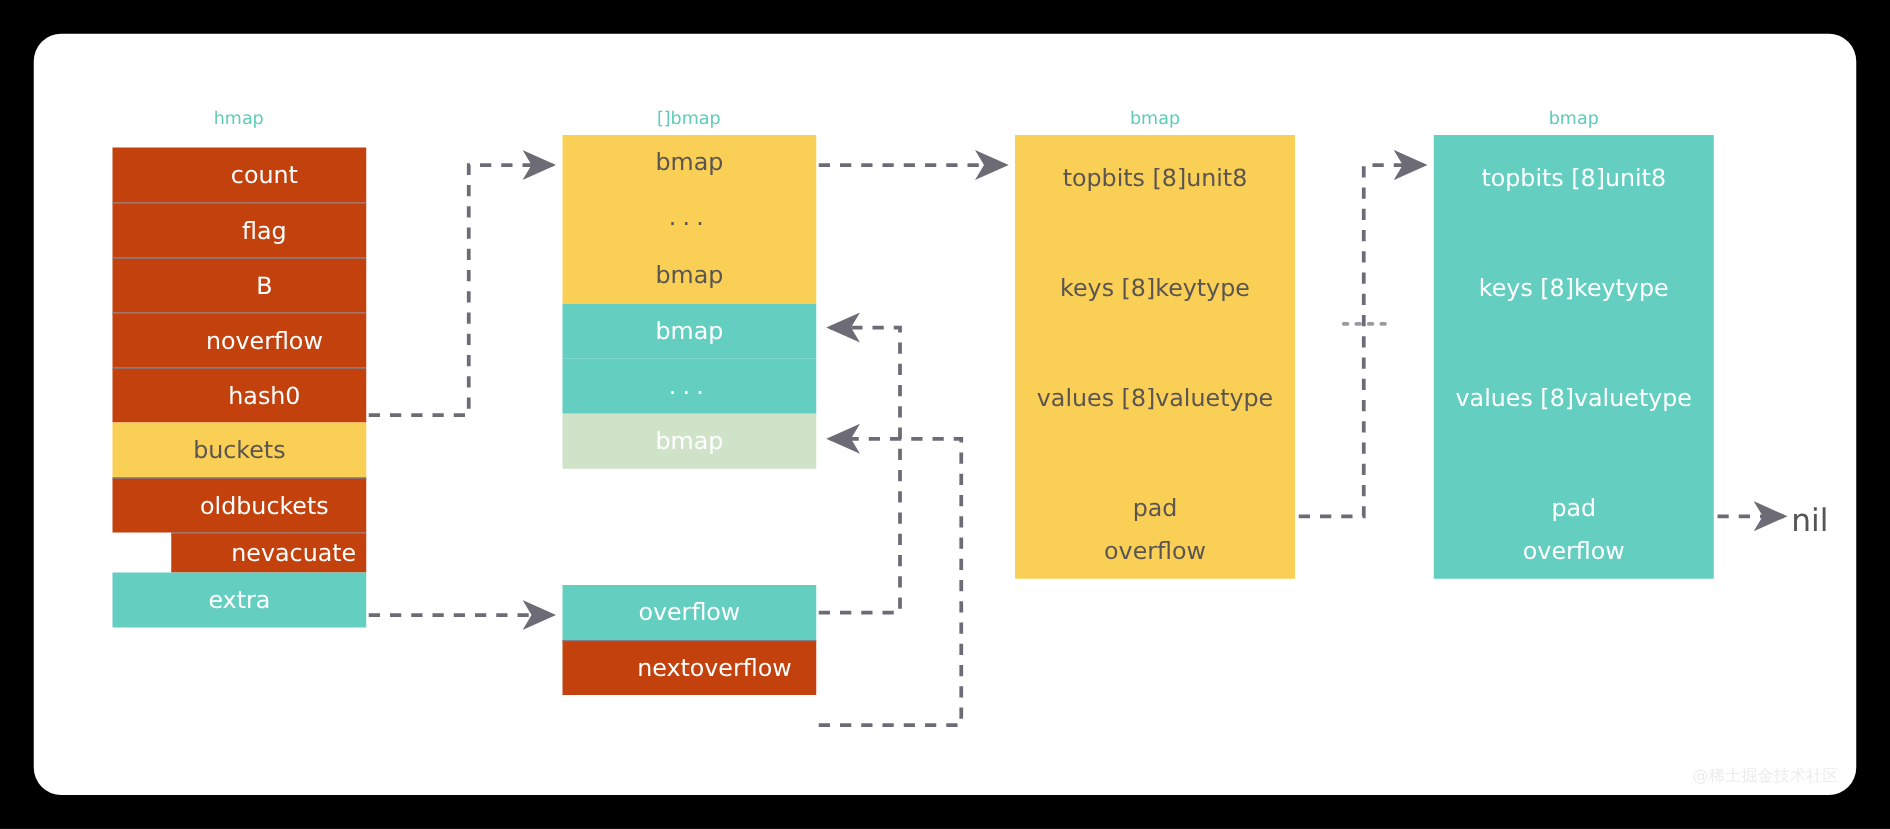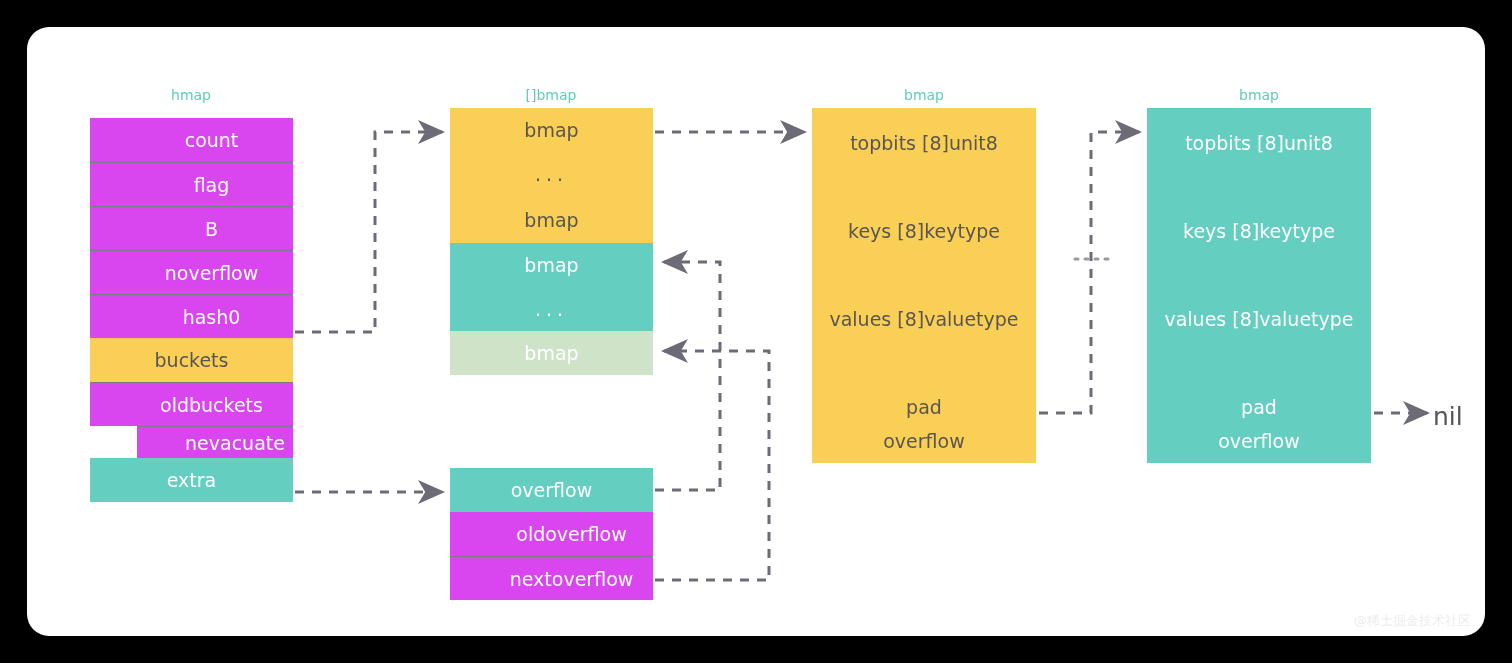--- a/index.html
+++ b/index.html
@@ -5,21 +5,21 @@
   html,body{margin:0;padding:0;background:#000;}
   body{width:1512px;height:663px;overflow:hidden;
        font-family:"DejaVu Sans","Liberation Sans",sans-serif;}
   #card{position:absolute;left:27px;top:27px;width:1458px;height:609px;
         background:#fff;border-radius:22px;overflow:hidden;}
   .lbl{position:absolute;color:#5ECCB8;font-size:14px;white-space:nowrap;
        transform:translateX(-50%);font-family:"DejaVu Sans","Liberation Sans",sans-serif;}
   .blk{position:absolute;}
   .row{display:flex;align-items:center;justify-content:center;
        font-size:19px;box-sizing:border-box;white-space:nowrap;}
-  .gray{background:#d946ef;color:#fff;border-top:1px solid #7d7b86;padding-left:40px;}
+  .gray{background:#c2410c;color:#fff;border-top:1px solid #7d7b86;padding-left:40px;}
   .gray.first{border-top:none;}
   .yel{background:#FACF55;color:#5a5552;}
   .tel{background:#64CEC1;color:#fff;}
   .lgr{background:#CFE3C8;color:#fff;}
   .bigbox{position:absolute;box-sizing:border-box;}
   .fld{position:absolute;left:0;width:100%;text-align:center;font-size:19px;white-space:nowrap;}
   .yelbox{background:#FACF55;}
   .yelbox .fld{color:#5a5552;}
   .telbox{background:#64CEC1;}
   .telbox .fld{color:#fff;}
@@ -69,21 +69,20 @@
   <div class="bigbox telbox" style="left:1120px;top:81px;width:224px;height:355px;">
     <div class="fld" style="top:24px;">topbits [8]unit8</div>
     <div class="fld" style="top:112px;">keys [8]keytype</div>
     <div class="fld" style="top:200px;">values [8]valuetype</div>
     <div class="fld" style="top:288px;">pad</div>
     <div class="fld" style="top:322px;">overflow</div>
   </div>
 
   <div class="blk" style="left:423px;top:441px;width:203px;">
     <div class="row tel" style="height:44px;">overflow</div>
-    <div class="row gray first" style="height:44px;">oldoverflow</div>
     <div class="row gray" style="height:44px;">nextoverflow</div>
   </div>
 
   <svg class="wires">
     <defs>
       <marker id="ar" markerWidth="9" markerHeight="8" refX="8" refY="4" orient="auto">
         <path d="M0,0 L9,4 L0,8 L2.4,4 Z" fill="#6d6b75"></path>
       </marker>
     </defs>
     <g fill="none" stroke="#6d6b75" stroke-width="3" stroke-dasharray="9,8">

